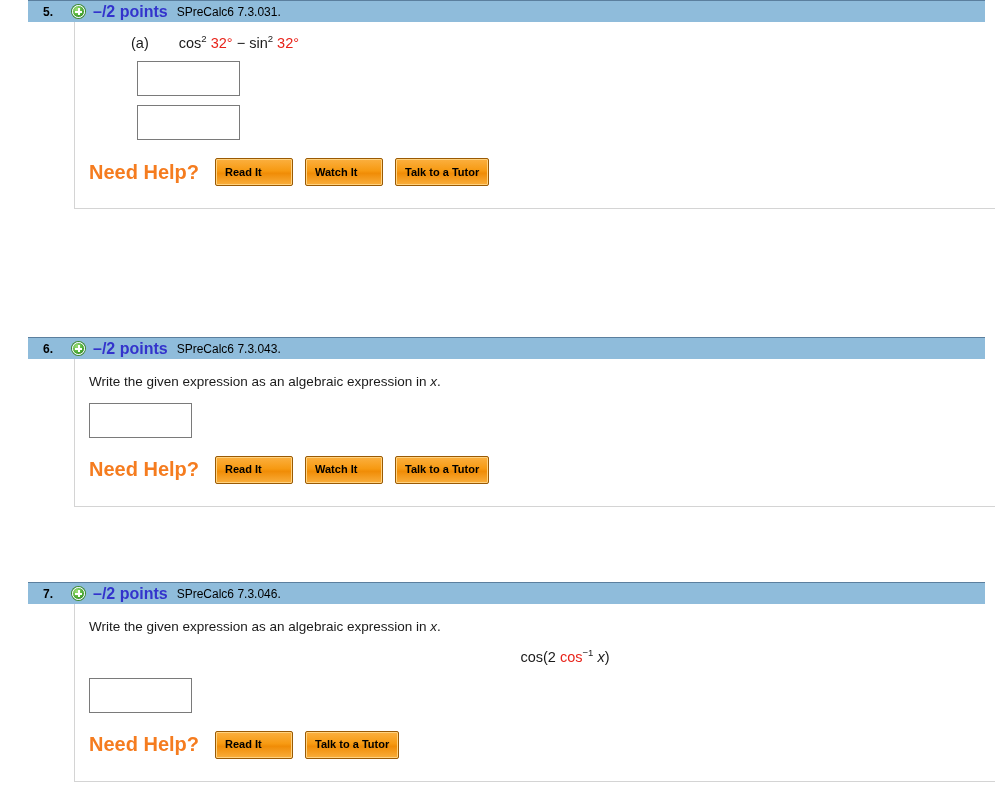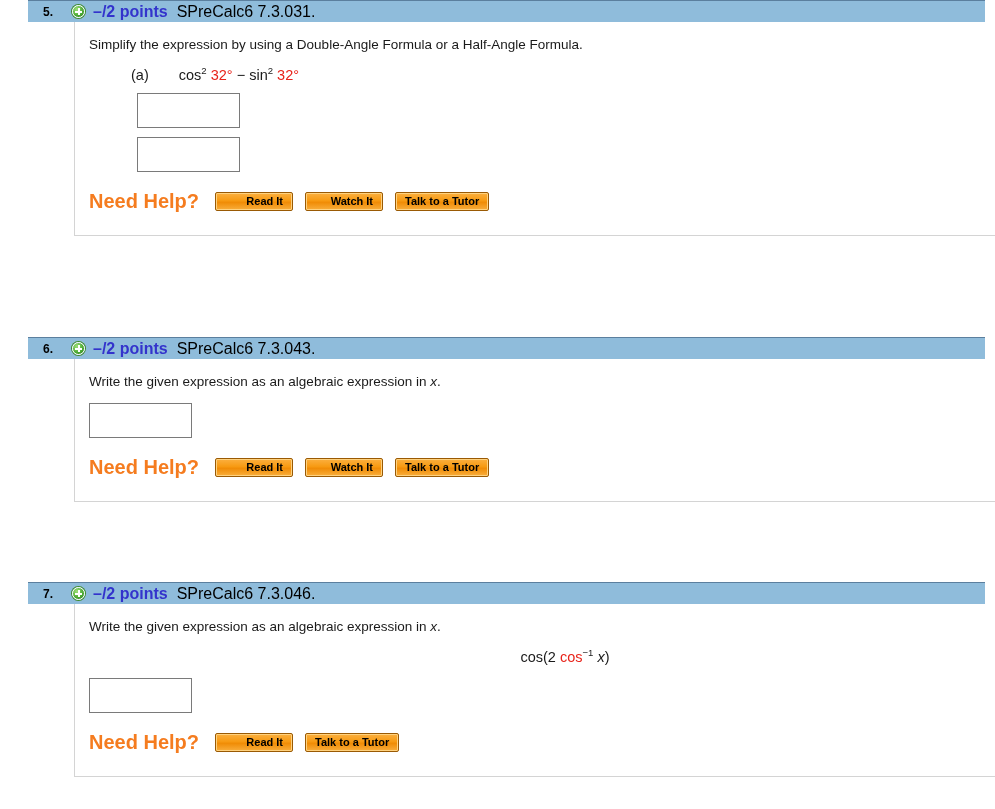--- a/index.html
+++ b/index.html
@@ -55,21 +55,21 @@
   .plus-icon::after  { top: 2px; bottom: 2px; left: 5.2px; width: 1.6px; }
   .points {
     color: #3333cc;
     font-weight: bold;
     font-size: 16px;
     margin-left: 8px;
     white-space: nowrap;
   }
   .qref {
     color: #000;
-    font-size: 16px;
+    font-size: 12px;
     margin-left: 9px;
     white-space: nowrap;
   }
 
   
   .prob-body {
     position: absolute;
     left: 74px;
     width: 921px;
     border-left: 1px solid #d4d4d4;
@@ -116,52 +116,49 @@
     padding-bottom: 22px;
   }
   .needhelp-label {
     color: #f57c1f;
     font-weight: bold;
     font-size: 20px;
     margin-right: 16px;
     white-space: nowrap;
   }
   .help-btn {
-    height: 19px;
+    height: 28px;
     padding: 0 9px;
     margin-right: 12px;
     background: linear-gradient(to bottom, #fbb040 0%, #f79a12 45%, #f08c06 55%, #f9ae3c 100%);
     border: 1px solid #9a5a04;
     border-radius: 2px;
     box-shadow: inset 0 0 0 1px #ffd27f;
     color: #000000;
     font-family: "Liberation Sans", sans-serif;
     font-weight: bold;
     font-size: 11px;
     line-height: 17px;
-    text-align: right;
+    text-align: left;
     cursor: pointer;
     white-space: nowrap;
   }
   .help-btn.wide-read { min-width: 78px; }
 </style>
 </head>
 <body>
 
 <div class="problem" style="top:0;">
   <div class="prob-header" style="top:0;">
     <span class="prob-num">5.</span>
     <span class="plus-icon"></span>
     <span class="points">–/2 points</span>
     <span class="qref">SPreCalc6 7.3.031.</span>
   </div>
   <div class="prob-body" style="top:22px;">
-    <div class="stmt">
-      <span>Simplify the expression by using a Double-Angle Formula or a Half-Angle Formula.</span>
-    </div>
 
     <div class="expr-row">
       <span class="part-lbl">(a)</span>
       <span class="math"><span class="mblack">cos<sup>2</sup></span> <span class="mred">32°</span> <span class="mblack">−</span> <span class="mblack">sin<sup>2</sup></span> <span class="mred">32°</span></span>
     </div>
     <div class="ansbox-wrap">
       <input class="ansbox" type="text" placeholder="" style="">
     </div>
 
     <div class="ansbox-wrap">

